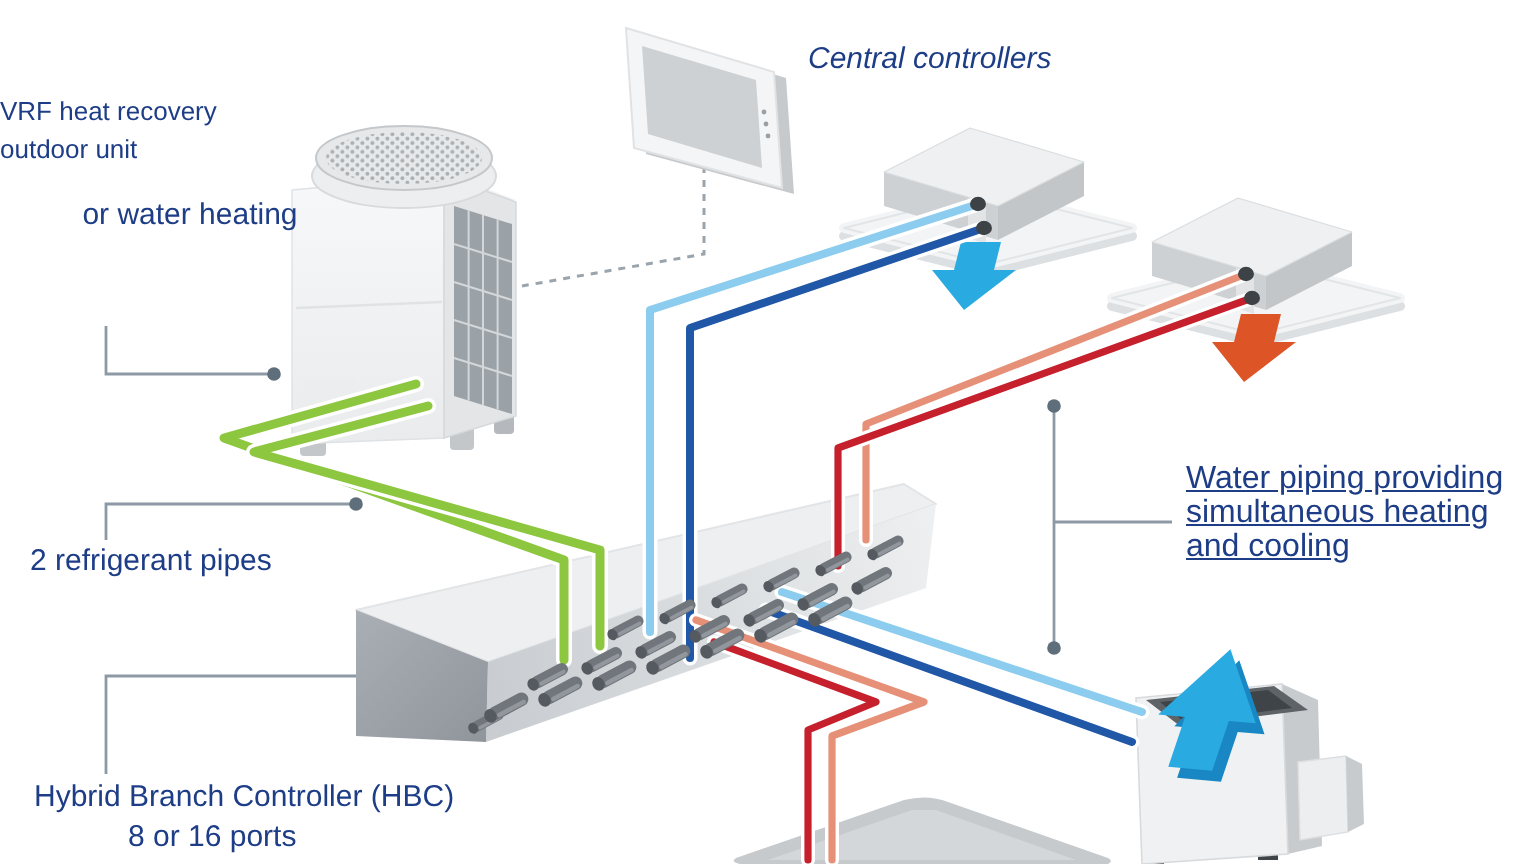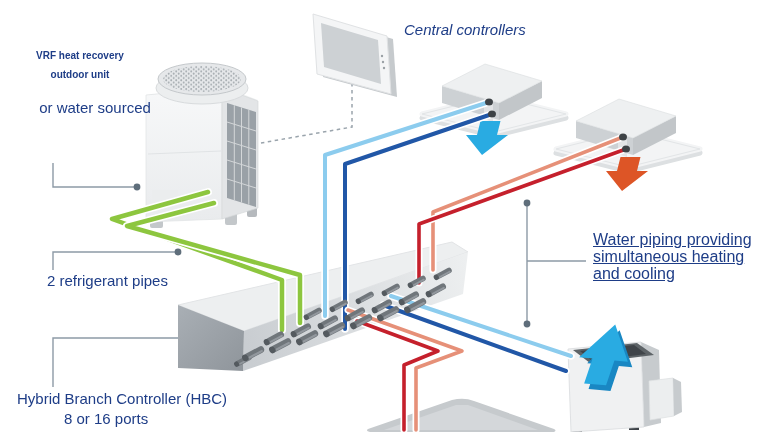--- a/index.html
+++ b/index.html
@@ -1,26 +1,26 @@
 <!DOCTYPE html>
 <html style="--background: #ffffff; --text: #1e3d87; --pipe_green: #8dc63f; --pipe_light_blue: #8cccee; --pipe_dark_blue: #2157a7; --pipe_light_red: #e69078; --pipe_dark_red: #c5202c; --arrow_cooling: #29abe2; --arrow_cooling_shade: #1987c3; --arrow_heating: #dd5526; --leader_gray: #8d9aa6; --dot_gray: #5f6e7b; --dashed_gray: #9aa4ac;"><head>
 <meta charset="utf-8">
 <style>
   html,body{margin:0;padding:0;background:#fff;}
   #stage{position:relative;width:768px;height:432px;overflow:hidden;
          background:var(--background,#fff);
          font-family:"Liberation Sans", sans-serif;}
   #stage svg{position:absolute;left:0;top:0;}
   .lbl{position:absolute;color:var(--text,#1e3d87);white-space:nowrap;}
-  .lbl-vrf{left:0px;top:46px;width:160px;text-align:center;
-           font-size:10px;font-weight:bold;line-height:19px;}
+  .lbl-vrf{left:0px;top:46px;width:160px;text-align:left;
+           font-size:13px;font-weight:normal;line-height:19px;}
   .lbl-tury{left:15px;top:99px;width:160px;text-align:center;
             font-size:15px;line-height:18px;}
   .lbl-central{left:404px;top:21px;font-size:15px;font-style:italic;}
-  .lbl-refrig{left:15px;top:272px;font-size:15px;margin-left:32px;}
+  .lbl-refrig{left:15px;top:272px;font-size:15px;}
   .lbl-water{left:593px;top:231px;font-size:16px;line-height:17px;text-decoration:underline;}
   .lbl-hbc-title{left:17px;top:390px;font-size:15px;font-weight:normal;}
   .lbl-hbc-sub{left:17px;top:410px;font-size:15px;margin-left:47px;}
 </style>
 </head>
 <body>
 
 <div id="stage">
 <svg width="768" height="432" viewBox="0 0 768 432">
   <defs>
@@ -216,21 +216,21 @@
     <ellipse cx="623" cy="137" rx="4" ry="3.6"></ellipse>
     <ellipse cx="626" cy="149" rx="4" ry="3.6"></ellipse>
   </g>
 </svg>
 
 <div class="lbl lbl-vrf">
   <div>VRF heat recovery</div>
   <div>outdoor unit</div>
 </div>
 <div class="lbl lbl-tury">
-  <div>or water sourced</div>
+  <div>or water heating</div>
 </div>
 <div class="lbl lbl-central">Central controllers</div>
 <div class="lbl lbl-refrig">2 refrigerant pipes</div>
 <div class="lbl lbl-water">
   <div>Water piping providing</div>
   <div>simultaneous heating</div>
   <div>and cooling</div>
 </div>
 <div class="lbl lbl-hbc-title">Hybrid Branch Controller (HBC)</div>
 <div class="lbl lbl-hbc-sub">8 or 16 ports</div>

